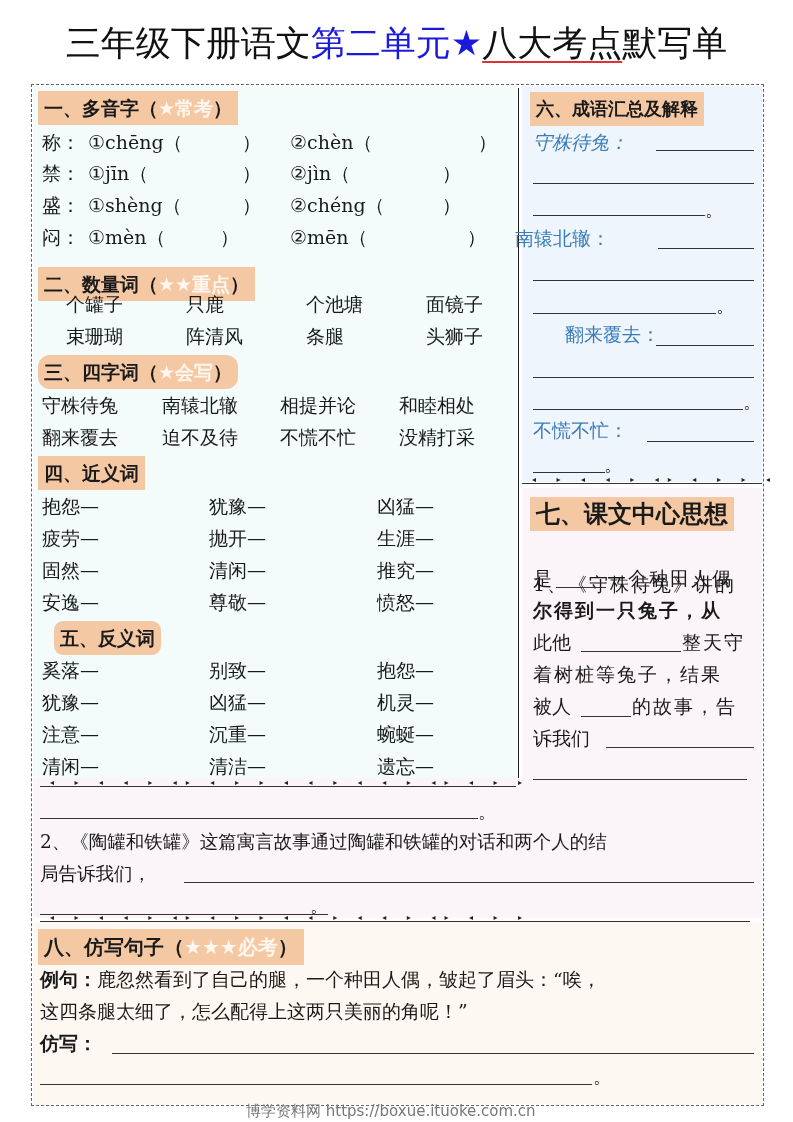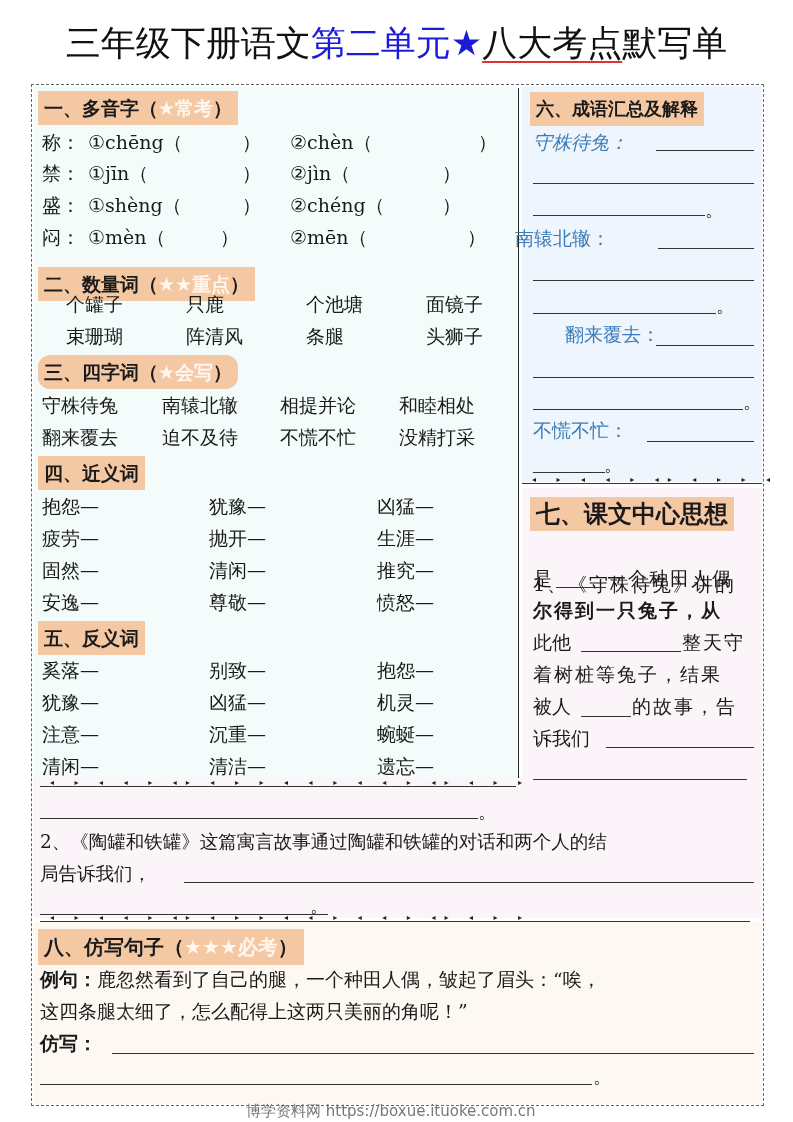--- a/index.html
+++ b/index.html
@@ -167,21 +167,21 @@
   <span class="cell" style="left:0">固然—</span>
   <span class="cell" style="left:167px">清闲—</span>
   <span class="cell" style="left:335px">推究—</span>
 </div>
 <div class="row" style="left:42px; top:586px;">
   <span class="cell" style="left:0">安逸—</span>
   <span class="cell" style="left:167px">尊敬—</span>
   <span class="cell" style="left:335px">愤怒—</span>
 </div>
 
-<div class="sec-head" style="left:38px; top:621px;">五、反义词</div>
+<div class="sec-head" style="left:54px; top:621px;border-radius:9px;">五、反义词</div>
 <div class="row" style="left:42px; top:654px;">
   <span class="cell" style="left:0">奚落—</span>
   <span class="cell" style="left:167px">别致—</span>
   <span class="cell" style="left:335px">抱怨—</span>
 </div>
 <div class="row" style="left:42px; top:686px;">
   <span class="cell" style="left:0">犹豫—</span>
   <span class="cell" style="left:167px">凶猛—</span>
   <span class="cell" style="left:335px">机灵—</span>
 </div>

